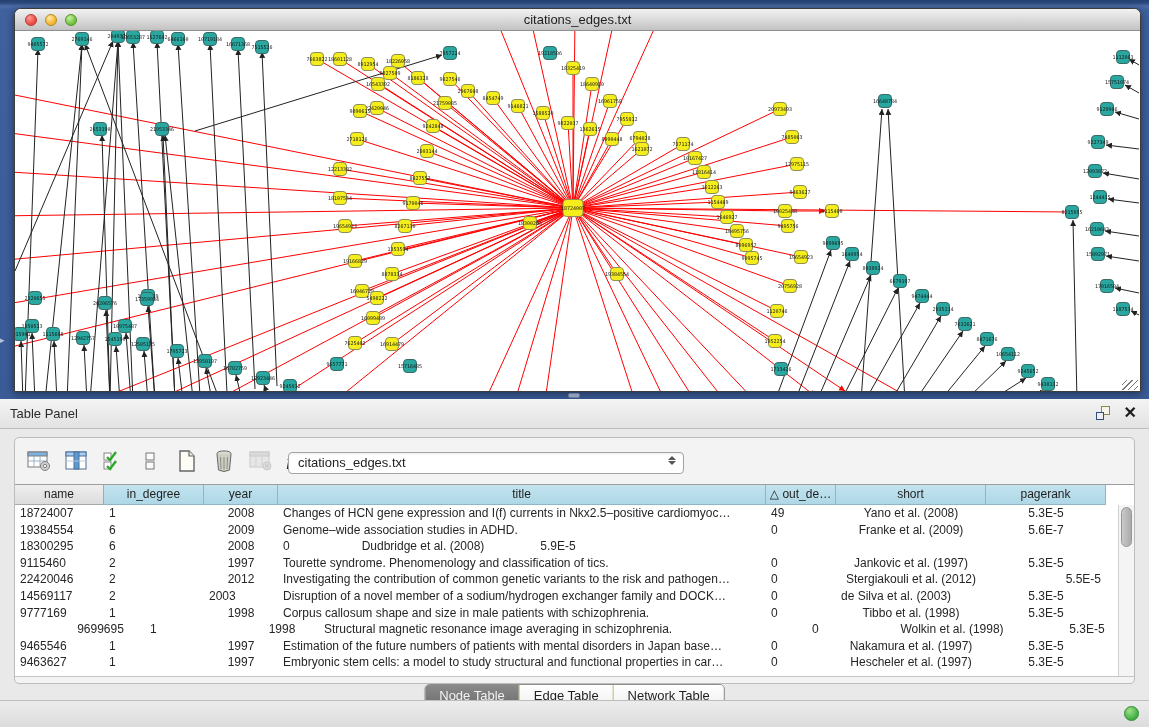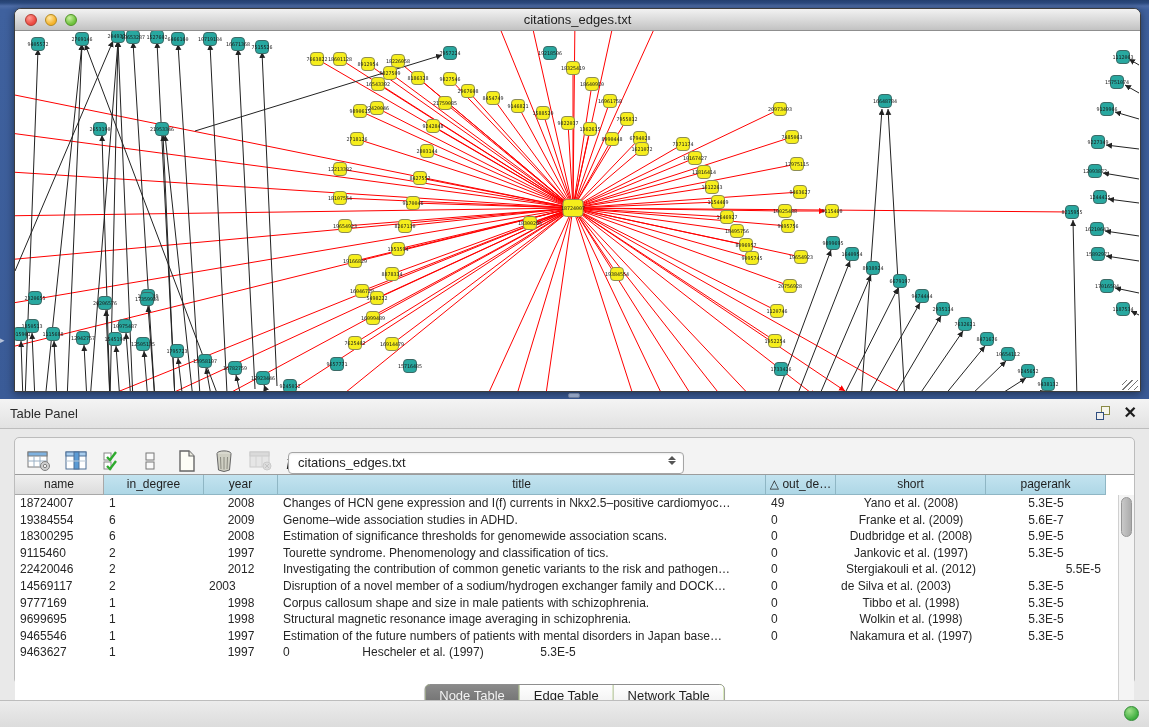--- a/index.html
+++ b/index.html
@@ -56,21 +56,21 @@
   .fx { font-family:"Liberation Serif", serif; font-style:italic; font-weight:bold; font-size:15px; color:#222; }
   .combo { position:absolute; left:273px; top:14px; width:396px; height:22px; background:#fff;
     border:1px solid #a5a5a5; border-radius:4px; font-size:13px; color:#222;
     line-height:20px; padding-left:9px; box-shadow:inset 0 1px 2px rgba(0,0,0,.08); }
   .combo .steppers { position:absolute; right:7px; top:3px; width:9px; display:flex; flex-direction:column; gap:1px; align-items:center; }
   .combo .steppers span { width:0; height:0; border-left:4px solid transparent; border-right:4px solid transparent; }
   .combo .up { border-bottom:4px solid #555; }
   .combo .dn { border-top:4px solid #555; }
 
   
-  .table-wrap { position:absolute; left:0px; top:36px; width:1119px; height:227px; background:#fff;
+  .table-wrap { position:absolute; left:0px; top:46px; width:1119px; height:193px; background:#fff;
     border-top:1px solid #9c9c9c; border-bottom:1px solid #c5c5c5; }
   .thead { display:flex; height:20px; }
   .th { font-size:12px; color:#1f1f1f; text-align:center; line-height:19px;
     border-right:1px solid #8fb6c4; border-bottom:1px solid #8fb6c4;
     background:linear-gradient(180deg,#c3e3ef,#aed7e6); overflow:hidden; white-space:nowrap; flex:none; }
   .th.gray { background:linear-gradient(180deg,#efefef,#dcdcdc); border-right:1px solid #a8a8a8; border-bottom:1px solid #a8a8a8; }
   .tbody { position:absolute; left:0; top:20px; right:16px; bottom:0; overflow:hidden; }
   .tr { display:flex; height:16.6px; background:#fff; }
   .td { font-size:12px; color:#262626; line-height:16.5px; white-space:nowrap; overflow:hidden;
     padding:0 5px; flex:none; }
@@ -626,21 +626,20 @@
               <div class="td" style="width: 74px; text-align: center;">2009</div>
               <div class="td" style="width: 488px; text-align: left;">Genome–wide association studies in ADHD.</div>
               <div class="td" style="width: 70px; text-align: left;">0</div>
               <div class="td" style="width: 150px; text-align: center;">Franke et al. (2009)</div>
               <div class="td" style="width: 120px; text-align: center;">5.6E-7</div>
             </div>
             <div class="tr">
               <div class="td" style="width: 89px; text-align: left;">18300295</div>
               <div class="td" style="width: 100px; text-align: left;">6</div>
               <div class="td" style="width: 74px; text-align: center;">2008</div>
-              <div class="td" style="width: 488px; text-align: left;">Estimation of significance thresholds for genomewide association scans.</div>
               <div class="td" style="width: 70px; text-align: left;">0</div>
               <div class="td" style="width: 150px; text-align: center;">Dudbridge et al. (2008)</div>
               <div class="td" style="width: 120px; text-align: center;">5.9E-5</div>
             </div>
             <div class="tr">
               <div class="td" style="width: 89px; text-align: left;">9115460</div>
               <div class="td" style="width: 100px; text-align: left;">2</div>
               <div class="td" style="width: 74px; text-align: center;">1997</div>
               <div class="td" style="width: 488px; text-align: left;">Tourette syndrome. Phenomenology and classification of tics.</div>
               <div class="td" style="width: 70px; text-align: left;">0</div>
@@ -668,41 +667,42 @@
             <div class="tr">
               <div class="td" style="width: 89px; text-align: left;">9777169</div>
               <div class="td" style="width: 100px; text-align: left;">1</div>
               <div class="td" style="width: 74px; text-align: center;">1998</div>
               <div class="td" style="width: 488px; text-align: left;">Corpus callosum shape and size in male patients with schizophrenia.</div>
               <div class="td" style="width: 70px; text-align: left;">0</div>
               <div class="td" style="width: 150px; text-align: center;">Tibbo et al. (1998)</div>
               <div class="td" style="width: 120px; text-align: center;">5.3E-5</div>
             </div>
             <div class="tr">
-              <div class="td" style="width: 89px; text-align: left;">9699695</div>
+              <div class="td" style="width: 89px; text-align: center; margin-left: 41px;">9699695</div>
               <div class="td" style="width: 100px; text-align: left;">1</div>
               <div class="td" style="width: 74px; text-align: center;">1998</div>
               <div class="td" style="width: 488px; text-align: left;">Structural magnetic resonance image averaging in schizophrenia.</div>
               <div class="td" style="width: 70px; text-align: left;">0</div>
               <div class="td" style="width: 150px; text-align: center;">Wolkin et al. (1998)</div>
               <div class="td" style="width: 120px; text-align: center;">5.3E-5</div>
             </div>
             <div class="tr">
               <div class="td" style="width: 89px; text-align: left;">9465546</div>
               <div class="td" style="width: 100px; text-align: left;">1</div>
               <div class="td" style="width: 74px; text-align: center;">1997</div>
               <div class="td" style="width: 488px; text-align: left;">Estimation of the future numbers of patients with mental disorders in Japan base…</div>
               <div class="td" style="width: 70px; text-align: left;">0</div>
               <div class="td" style="width: 150px; text-align: center;">Nakamura et al. (1997)</div>
               <div class="td" style="width: 120px; text-align: center;">5.3E-5</div>
             </div>
             <div class="tr">
               <div class="td" style="width: 89px; text-align: left;">9463627</div>
               <div class="td" style="width: 100px; text-align: left;">1</div>
               <div class="td" style="width: 74px; text-align: center;">1997</div>
+              <div class="td" style="width: 488px; text-align: left;">Embryonic stem cells: a model to study structural and functional properties in car…</div>
               <div class="td" style="width: 70px; text-align: left;">0</div>
               <div class="td" style="width: 150px; text-align: center;">Hescheler et al. (1997)</div>
               <div class="td" style="width: 120px; text-align: center;">5.3E-5</div>
             </div>
           </div>
         <div class="vscroll">
           <div class="vthumb"></div>
         </div>
       </div>
 

